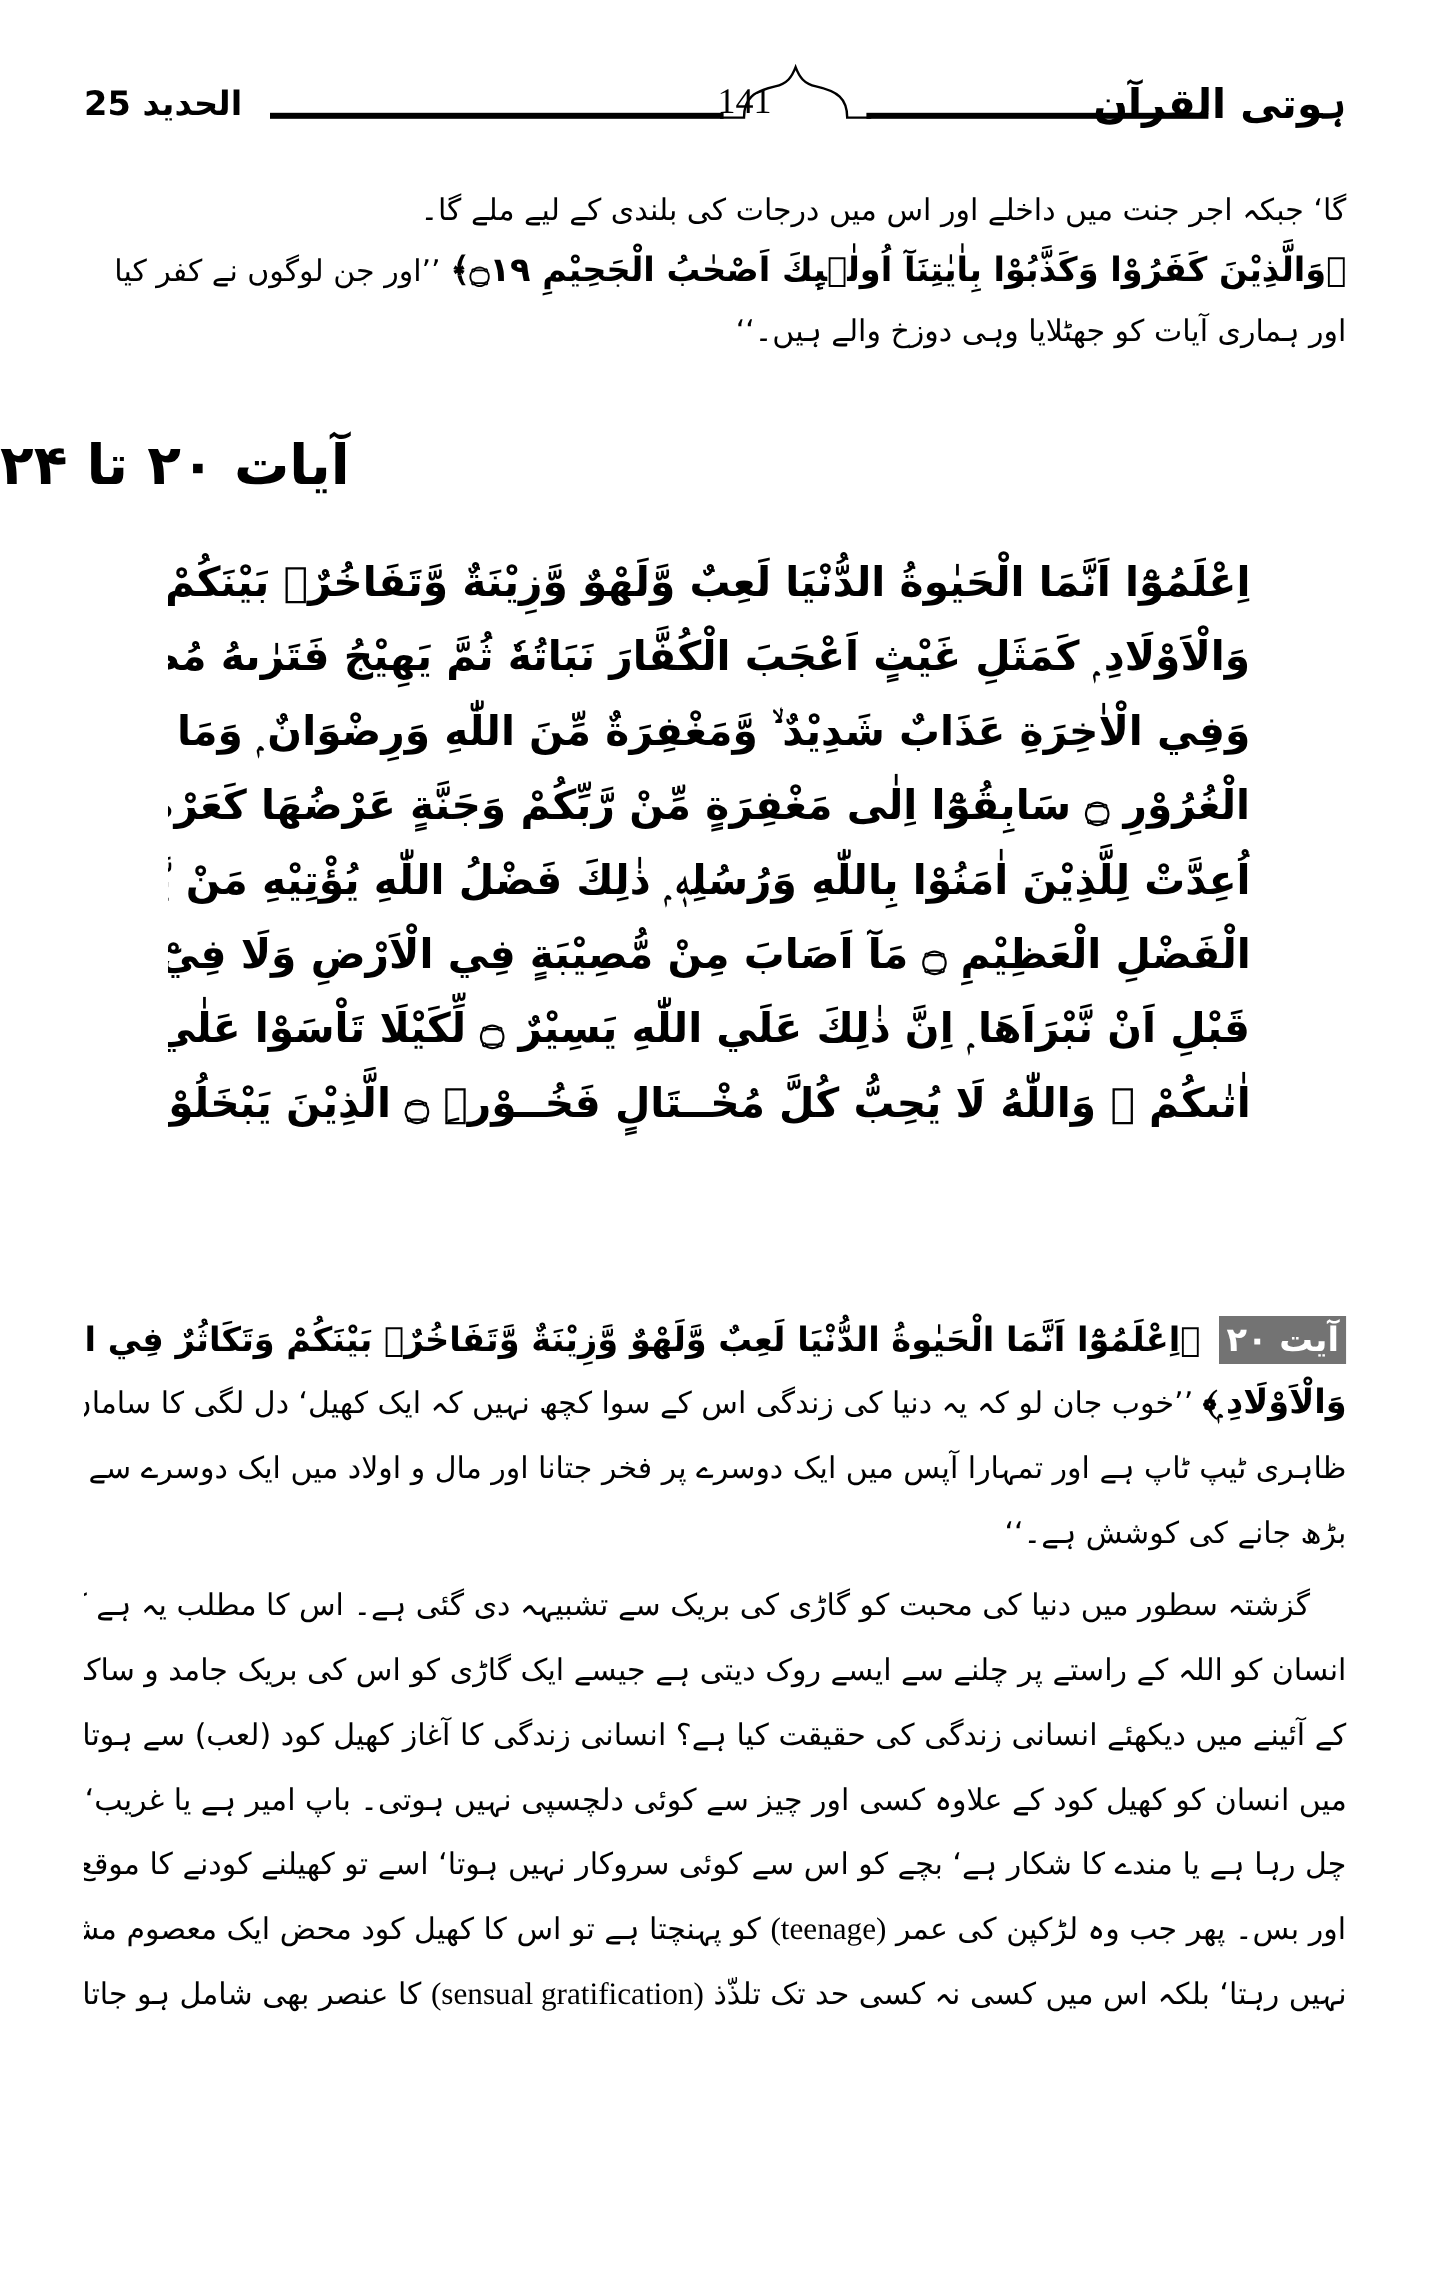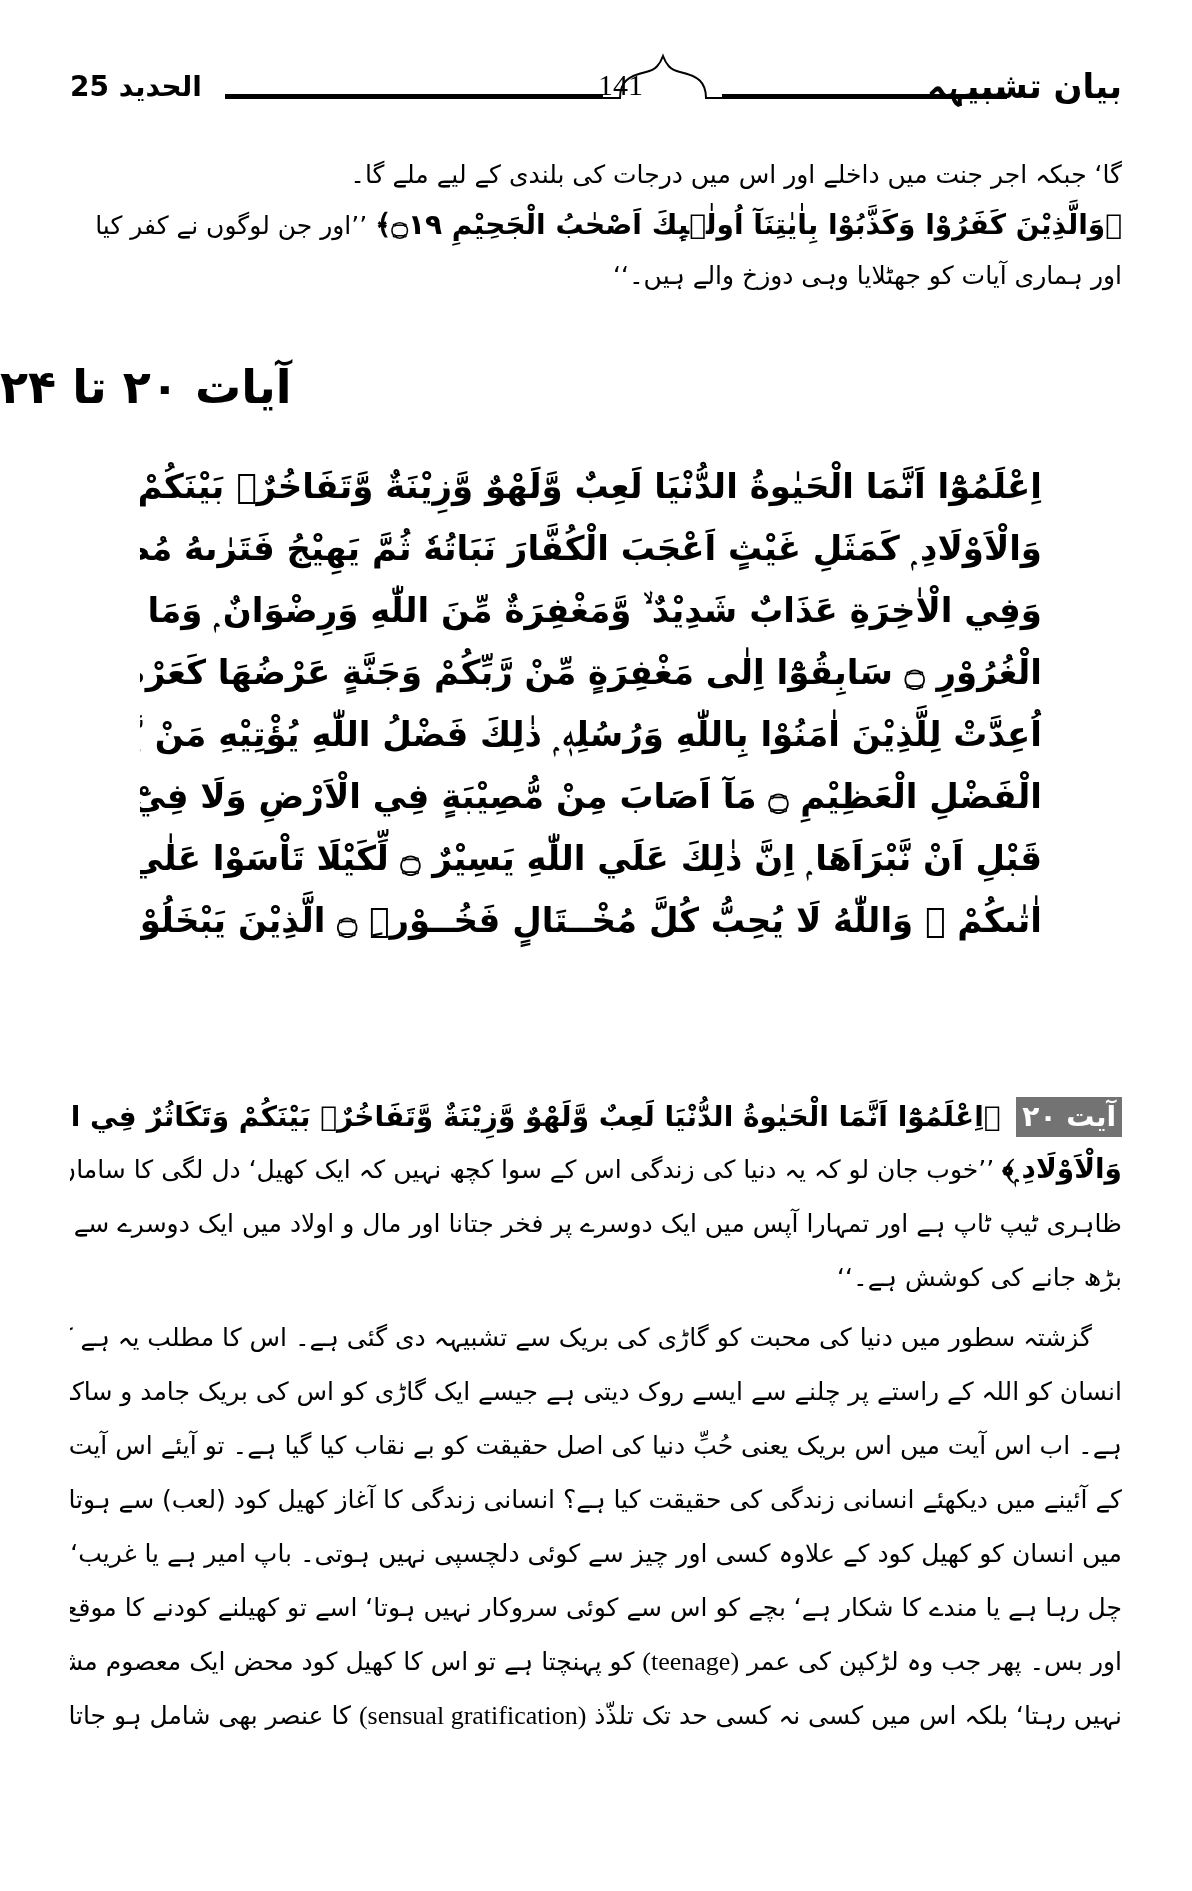--- a/index.html
+++ b/index.html
@@ -36,21 +36,21 @@
   .cline { font-size: 25px; line-height: 54px; white-space: nowrap; overflow: hidden; }
   .cline .latin { font-family: "Liberation Serif", serif; font-size: 26px; direction: ltr; unicode-bidi: isolate; }
   .para { margin-top: 6px; }
 </style>
 </head>
 <body>
 
 <div class="page">
 
   <div class="header">
-    <div class="hdr-right">بیان تشبیہہ</div>
+    <div class="hdr-right">ہوتی القرآن</div>
     <div class="hdr-rule-r"></div>
     <div class="page-num">
       <svg width="130" height="50" viewBox="0 0 130 50">
         <path d="M2 46 L22 46 C22 30 30 24 48 20 C58 18 62 12 65 4 C68 12 72 18 82 20 C100 24 108 30 108 46 L128 46" fill="none" stroke="#000" stroke-width="2"></path>
       </svg>
       <span>141</span>
     </div>
     <div class="hdr-rule-l"></div>
     <div class="hdr-left">الحدید 25</div>
   </div>
@@ -85,21 +85,20 @@
     <div class="cline">
       <span class="arabic" style="font-size:28px;">وَالْاَوْلَادِ ۭ﴾</span>
       <span>’’خوب جان لو کہ یہ دنیا کی زندگی اس کے سوا کچھ نہیں کہ ایک کھیل‘ دل لگی کا سامان اور</span>
     </div>
     <div class="cline">ظاہری ٹیپ ٹاپ ہے اور تمہارا آپس میں ایک دوسرے پر فخر جتانا اور مال و اولاد میں ایک دوسرے سے</div>
     <div class="cline">بڑھ جانے کی کوشش ہے۔‘‘</div>
 
     <div class="para">
       <div class="cline" style="padding-right:30px;">گزشتہ سطور میں دنیا کی محبت کو گاڑی کی بریک سے تشبیہہ دی گئی ہے۔ اس کا مطلب یہ ہے کہ حُبِّ دنیا</div>
       <div class="cline">انسان کو اللہ کے راستے پر چلنے سے ایسے روک دیتی ہے جیسے ایک گاڑی کو اس کی بریک جامد و ساکت کر دیتی</div>
-      <div class="cline">ہے۔ اب اس آیت میں اس بریک یعنی حُبِّ دنیا کی اصل حقیقت کو بے نقاب کیا گیا ہے۔ تو آیئے اس آیت</div>
       <div class="cline">کے آئینے میں دیکھئے انسانی زندگی کی حقیقت کیا ہے؟ انسانی زندگی کا آغاز کھیل کود (لعب) سے ہوتا ہے۔ بچپن</div>
       <div class="cline">میں انسان کو کھیل کود کے علاوہ کسی اور چیز سے کوئی دلچسپی نہیں ہوتی۔ باپ امیر ہے یا غریب‘ اس کا کاروبار ٹھیک</div>
       <div class="cline">چل رہا ہے یا مندے کا شکار ہے‘ بچے کو اس سے کوئی سروکار نہیں ہوتا‘ اسے تو کھیلنے کودنے کا موقع ملتے رہنا چاہیے</div>
       <div class="cline">
         <span>اور بس۔ پھر جب وہ لڑکپن کی عمر</span>
         <span class="latin">(teenage)</span>
         <span>کو پہنچتا ہے تو اس کا کھیل کود محض ایک معصوم مشغولیت تک محدود</span>
       </div>
       <div class="cline">
         <span>نہیں رہتا‘ بلکہ اس میں کسی نہ کسی حد تک تلذّذ</span>

